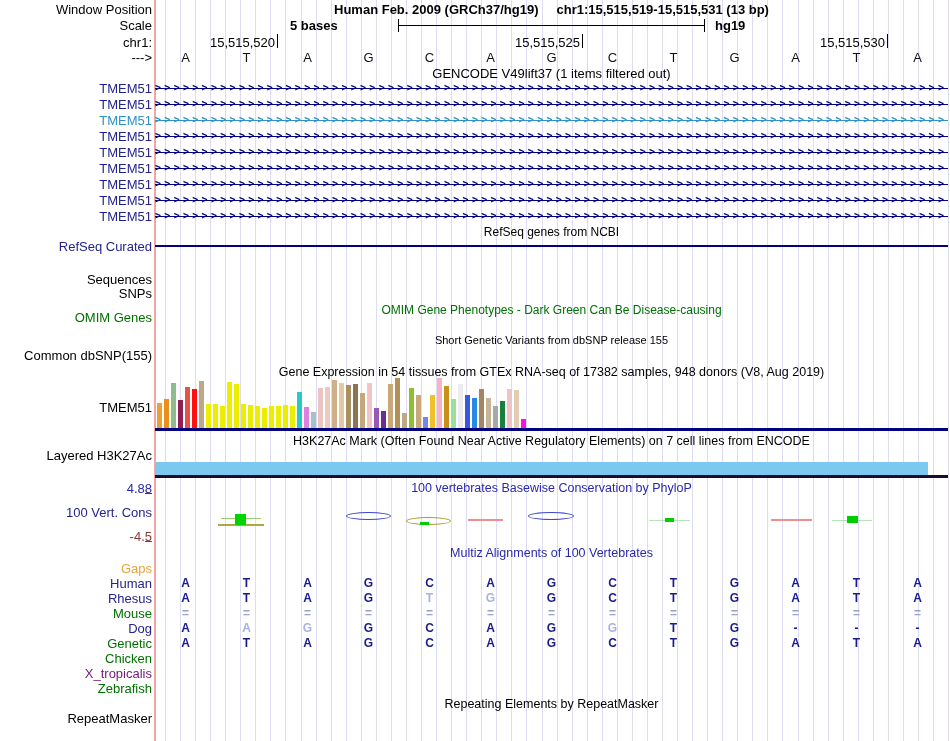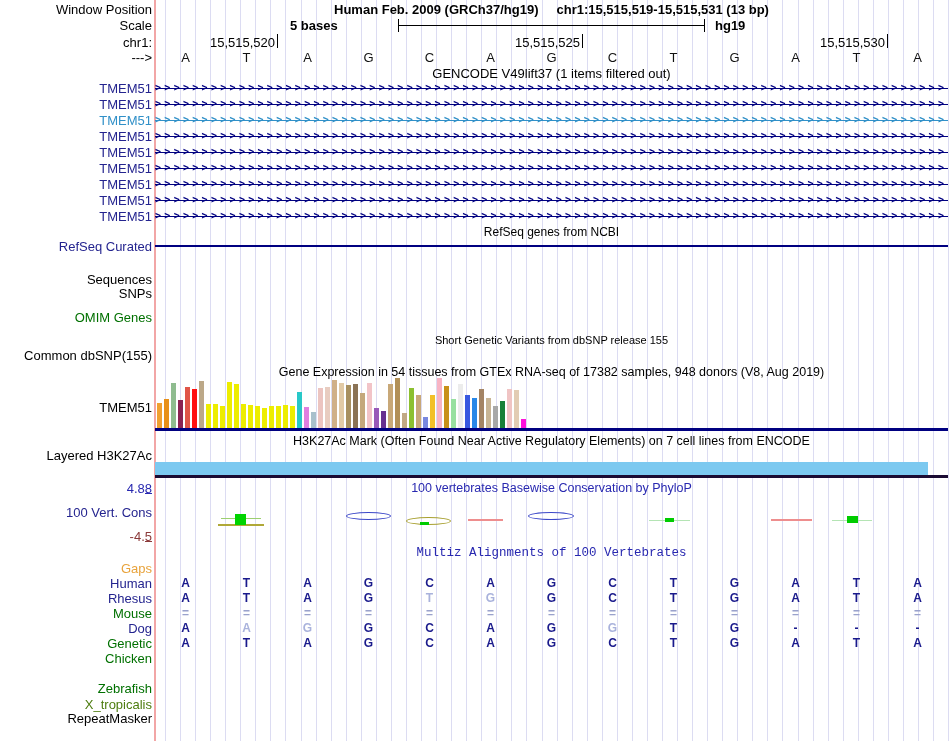--- a/index.html
+++ b/index.html
@@ -93,25 +93,27 @@
     <div style="position: absolute; white-space: nowrap; right: 798px; top: 407px; transform: translateY(-50%); color: rgb(0, 0, 0); font-size: 13px; z-index: 2;">TMEM51</div>
     <div style="position: absolute; white-space: nowrap; right: 798px; top: 455px; transform: translateY(-50%); color: rgb(0, 0, 0); font-size: 13px; z-index: 2;">Layered H3K27Ac</div>
     <div style="position: absolute; white-space: nowrap; right: 798px; top: 488px; transform: translateY(-50%); color: rgb(40, 40, 176); font-size: 13px; z-index: 2;">4.88</div>
     <div style="position: absolute; white-space: nowrap; left: 145px; top: 493px; width: 7px; height: 1px; background: rgb(40, 40, 176); z-index: 2;"></div>
     <div style="position: absolute; white-space: nowrap; right: 798px; top: 512px; transform: translateY(-50%); color: rgb(36, 36, 143); font-size: 13px; z-index: 2;">100 Vert. Cons</div>
     <div style="position: absolute; white-space: nowrap; right: 798px; top: 536px; transform: translateY(-50%); color: rgb(139, 58, 58); font-size: 13px; z-index: 2;">-4.5</div>
     <div style="position: absolute; white-space: nowrap; left: 145px; top: 541px; width: 7px; height: 1px; background: rgb(139, 58, 58); z-index: 2;"></div>
     <div style="position: absolute; white-space: nowrap; right: 798px; top: 718px; transform: translateY(-50%); color: rgb(0, 0, 0); font-size: 13px; z-index: 2;">RepeatMasker</div>
     <div style="position: absolute; white-space: nowrap; left: 155px; width: 793px; top: 73px; transform: translateY(-50%); text-align: center; color: rgb(0, 0, 0); font-size: 13px; z-index: 2;">GENCODE V49lift37 (1 items filtered out)</div>
     <div style="position: absolute; white-space: nowrap; left: 155px; width: 793px; top: 232px; transform: translateY(-50%); text-align: center; color: rgb(0, 0, 0); font-size: 12px; z-index: 2;">RefSeq genes from NCBI</div>
+    <div style="position: absolute; white-space: nowrap; left: 155px; width: 793px; top: 310px; transform: translateY(-50%); text-align: center; color: rgb(0, 112, 0); font-size: 12px; z-index: 2;">OMIM Gene Phenotypes - Dark Green Can Be Disease-causing</div>
     <div style="position: absolute; white-space: nowrap; left: 155px; width: 793px; top: 340px; transform: translateY(-50%); text-align: center; color: rgb(0, 0, 0); font-size: 11px; z-index: 2;">Short Genetic Variants from dbSNP release 155</div>
     <div style="position: absolute; white-space: nowrap; left: 155px; width: 793px; top: 372px; transform: translateY(-50%); text-align: center; color: rgb(0, 0, 0); font-size: 12.5px; z-index: 2;">Gene Expression in 54 tissues from GTEx RNA-seq of 17382 samples, 948 donors (V8, Aug 2019)</div>
     <div style="position: absolute; white-space: nowrap; left: 155px; width: 793px; top: 441px; transform: translateY(-50%); text-align: center; color: rgb(0, 0, 0); font-size: 12.5px; z-index: 2;">H3K27Ac Mark (Often Found Near Active Regulatory Elements) on 7 cell lines from ENCODE</div>
     <div style="position: absolute; white-space: nowrap; left: 155px; width: 793px; top: 488px; transform: translateY(-50%); text-align: center; color: rgb(40, 40, 176); font-size: 12.5px; z-index: 2;">100 vertebrates Basewise Conservation by PhyloP</div>
-    <div style="position: absolute; white-space: nowrap; left: 155px; width: 793px; top: 553px; transform: translateY(-50%); text-align: center; color: rgb(40, 40, 176); font-size: 12.5px; z-index: 2; font-family: Liberation Mono, monospace;">Multiz Alignments of 100 Vertebrates</div>
+    <div style="position: absolute; white-space: nowrap; left: 155px; width: 793px; top: 553px; transform: translateY(-50%); text-align: center; color: rgb(40, 40, 176); font-size: 12.5px; z-index: 2;">Multiz Alignments of 100 Vertebrates</div>
+    <div style="position: absolute; white-space: nowrap; left: 155px; width: 793px; top: 704px; transform: translateY(-50%); text-align: center; color: rgb(0, 0, 0); font-size: 12.5px; z-index: 2;">Repeating Elements by RepeatMasker</div>
     <div style="position: absolute; white-space: nowrap; left: 162px; top: 42px; width: 113px; text-align: right; transform: translateY(-50%); font-size: 13px; z-index: 2;">15,515,520</div>
     <div style="position: absolute; white-space: nowrap; left: 277px; top: 34px; width: 1px; height: 14px; background: rgb(0, 0, 0); z-index: 2;"></div>
     <div style="position: absolute; white-space: nowrap; left: 467px; top: 42px; width: 113px; text-align: right; transform: translateY(-50%); font-size: 13px; z-index: 2;">15,515,525</div>
     <div style="position: absolute; white-space: nowrap; left: 582px; top: 34px; width: 1px; height: 14px; background: rgb(0, 0, 0); z-index: 2;"></div>
     <div style="position: absolute; white-space: nowrap; left: 772px; top: 42px; width: 113px; text-align: right; transform: translateY(-50%); font-size: 13px; z-index: 2;">15,515,530</div>
     <div style="position: absolute; white-space: nowrap; left: 887px; top: 34px; width: 1px; height: 14px; background: rgb(0, 0, 0); z-index: 2;"></div>
     <div style="position: absolute; white-space: nowrap; left: 185.5px; top: 57px; transform: translate(-50%, -50%); font-size: 13px; color: rgb(17, 17, 17); z-index: 2;">A</div>
     <div style="position: absolute; white-space: nowrap; left: 246.5px; top: 57px; transform: translate(-50%, -50%); font-size: 13px; color: rgb(17, 17, 17); z-index: 2;">T</div>
     <div style="position: absolute; white-space: nowrap; left: 307.5px; top: 57px; transform: translate(-50%, -50%); font-size: 13px; color: rgb(17, 17, 17); z-index: 2;">A</div>
     <div style="position: absolute; white-space: nowrap; left: 368.5px; top: 57px; transform: translate(-50%, -50%); font-size: 13px; color: rgb(17, 17, 17); z-index: 2;">G</div>
@@ -288,15 +290,15 @@
     <div style="position: absolute; white-space: nowrap; left: 429.5px; top: 643px; transform: translate(-50%, -50%); font-size: 12px; font-weight: bold; color: rgb(26, 26, 140); z-index: 2;">C</div>
     <div style="position: absolute; white-space: nowrap; left: 490.5px; top: 643px; transform: translate(-50%, -50%); font-size: 12px; font-weight: bold; color: rgb(26, 26, 140); z-index: 2;">A</div>
     <div style="position: absolute; white-space: nowrap; left: 551.5px; top: 643px; transform: translate(-50%, -50%); font-size: 12px; font-weight: bold; color: rgb(26, 26, 140); z-index: 2;">G</div>
     <div style="position: absolute; white-space: nowrap; left: 612.5px; top: 643px; transform: translate(-50%, -50%); font-size: 12px; font-weight: bold; color: rgb(26, 26, 140); z-index: 2;">C</div>
     <div style="position: absolute; white-space: nowrap; left: 673.5px; top: 643px; transform: translate(-50%, -50%); font-size: 12px; font-weight: bold; color: rgb(26, 26, 140); z-index: 2;">T</div>
     <div style="position: absolute; white-space: nowrap; left: 734.5px; top: 643px; transform: translate(-50%, -50%); font-size: 12px; font-weight: bold; color: rgb(26, 26, 140); z-index: 2;">G</div>
     <div style="position: absolute; white-space: nowrap; left: 795.5px; top: 643px; transform: translate(-50%, -50%); font-size: 12px; font-weight: bold; color: rgb(26, 26, 140); z-index: 2;">A</div>
     <div style="position: absolute; white-space: nowrap; left: 856.5px; top: 643px; transform: translate(-50%, -50%); font-size: 12px; font-weight: bold; color: rgb(26, 26, 140); z-index: 2;">T</div>
     <div style="position: absolute; white-space: nowrap; left: 917.5px; top: 643px; transform: translate(-50%, -50%); font-size: 12px; font-weight: bold; color: rgb(26, 26, 140); z-index: 2;">A</div>
     <div style="position: absolute; white-space: nowrap; right: 798px; top: 658px; transform: translateY(-50%); color: rgb(0, 112, 0); font-size: 13px; z-index: 2;">Chicken</div>
-    <div style="position: absolute; white-space: nowrap; right: 798px; top: 673px; transform: translateY(-50%); color: #4d7c0f; font-size: 13px; z-index: 2; margin-top: 31px;">X_tropicalis</div>
+    <div style="position: absolute; white-space: nowrap; right: 798px; top: 673px; transform: translateY(-50%); color: #701a75; font-size: 13px; z-index: 2;">X_tropicalis</div>
     <div style="position: absolute; white-space: nowrap; right: 798px; top: 688px; transform: translateY(-50%); color: rgb(0, 112, 0); font-size: 13px; z-index: 2;">Zebrafish</div>
   </div>
 
 </body></html>

